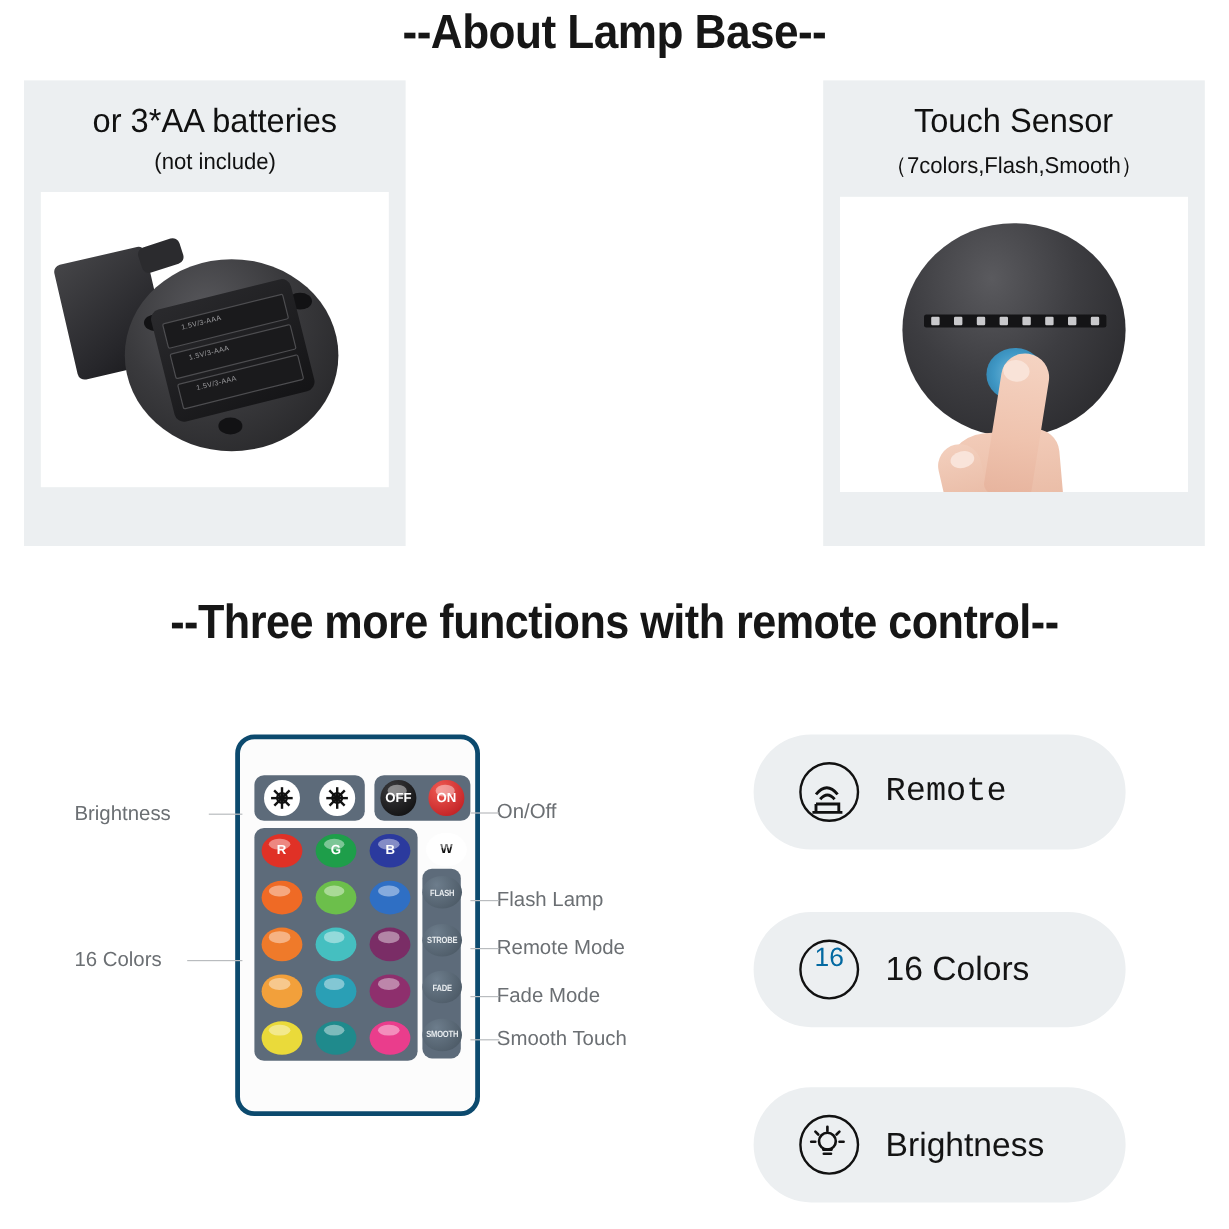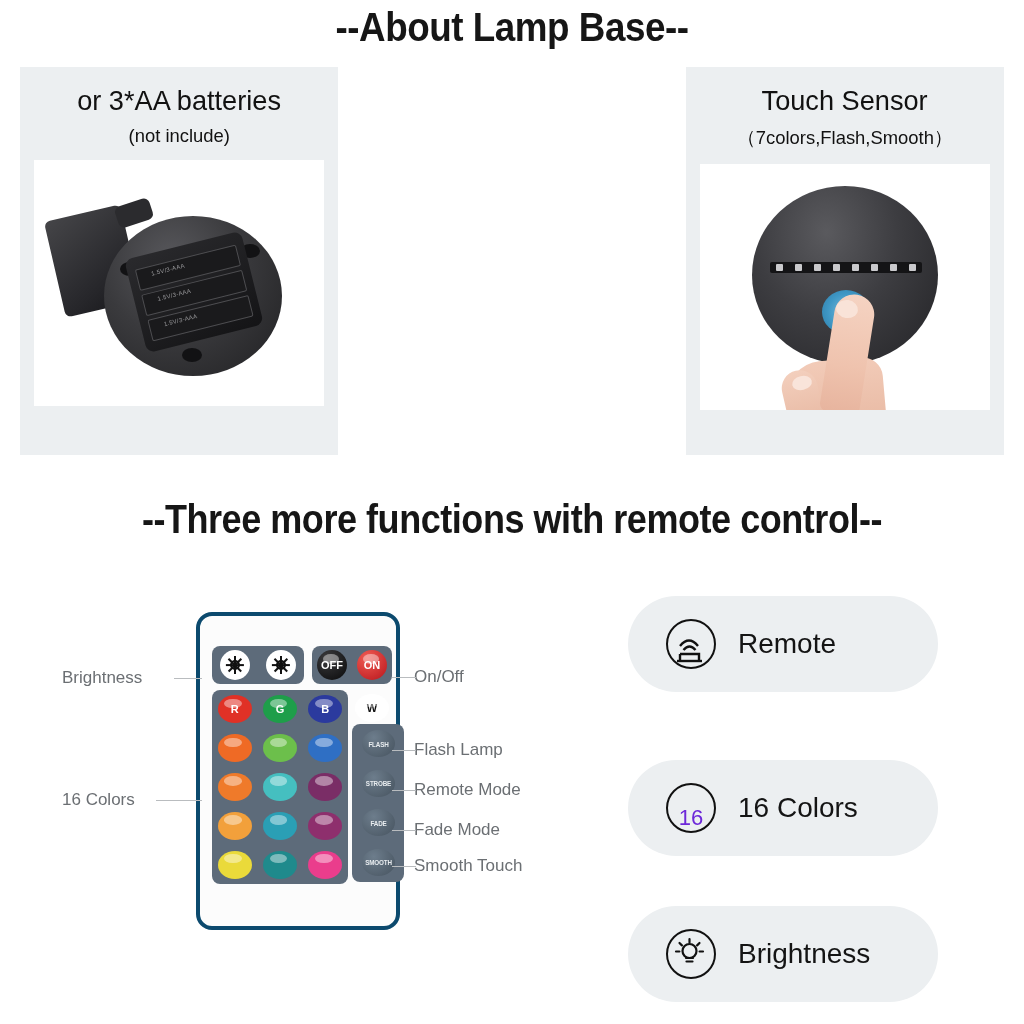--- a/index.html
+++ b/index.html
@@ -175,21 +175,21 @@
   .btn-group{
     position:absolute;background:#5d6b7a;border-radius:8px;
   }
   #grp-bright{left:12px;top:30px;width:92px;height:38px;
     display:flex;align-items:center;justify-content:space-around;}
   #grp-onoff{left:112px;top:30px;width:80px;height:38px;
     display:flex;align-items:center;justify-content:space-around;}
   #grp-colors{left:12px;top:74px;width:136px;height:194px;
     display:grid;grid-template-columns:repeat(3,1fr);
     grid-template-rows:repeat(5,1fr);place-items:center;}
-  #grp-modes{left:152px;top:74px;width:52px;height:194px;
+  #grp-modes{left:152px;top:74px;width:32px;height:194px;
     display:flex;flex-direction:column;align-items:center;
     justify-content:space-around;background:#5d6b7a;}
 
   .rbtn{border-radius:50%;position:relative;}
   .rbtn-sm{width:30px;height:30px;}
   .rbtn-c{width:34px;height:28px;border-radius:50%;}
   .gloss:after{
     content:"";position:absolute;left:20%;top:12%;width:52%;height:34%;
     background:rgba(255,255,255,.42);border-radius:50%;
   }
@@ -229,22 +229,22 @@
   .pill{
     position:absolute;left:628px;width:310px;height:96px;
     background:#eceff1;border-radius:48px;
     display:flex;align-items:center;box-sizing:border-box;padding-left:38px;
   }
   .pill-label{
     font-size:28px;color:#141414;margin-left:22px;white-space:nowrap;
   }
   .pic{width:50px;height:50px;border:2.6px solid #111;border-radius:50%;
     position:relative;box-sizing:border-box;flex:0 0 auto;}
-  .pic-16{font-size:22px;font-weight:400;color:#6d28d9;display:flex;
-    align-items:flex-end;justify-content:center;}
+  .pic-16{font-size:22px;font-weight:400;color:#0369a1;display:flex;
+    align-items:flex-start;justify-content:center;}
 </style>
 </head>
 <body>
 
 <div class="heading" id="h-about">--About Lamp Base--</div>
 
 <div class="panels">
 
 
   <div class="panel">
@@ -391,21 +391,21 @@
 
 <div class="callout" style="left:414px;top:780px;">Remote Mode</div>
 <div class="lead" style="left:392px;top:790px;width:24px;"></div>
 
 <div class="callout" style="left:414px;top:820px;text-align:right;">Fade Mode</div>
 <div class="lead" style="left:392px;top:830px;width:24px;"></div>
 
 <div class="callout" style="left:414px;top:856px;">Smooth Touch</div>
 <div class="lead" style="left:392px;top:866px;width:24px;"></div>
 
-<div class="pill" style="top:596px;">
+<div class="pill" style="top:612px;font-family:Liberation Mono, monospace;">
   <div class="pic">
     <svg width="45" height="45" viewBox="0 0 45 45" style="position:absolute;left:-1px;top:-1px;">
       <path d="M13 26 q9 -11 18 0" fill="none" stroke="#111" stroke-width="2.4"></path>
       <path d="M16.5 30 q6 -7 12 0" fill="none" stroke="#111" stroke-width="2.4"></path>
       <path d="M13 34 h19 v7" fill="none" stroke="#111" stroke-width="2.4"></path>
       <path d="M13 34 v7" fill="none" stroke="#111" stroke-width="2.4"></path>
       <path d="M10 41 h25" fill="none" stroke="#111" stroke-width="2.4"></path>
     </svg>
   </div>
   <div class="pill-label">Remote</div>

